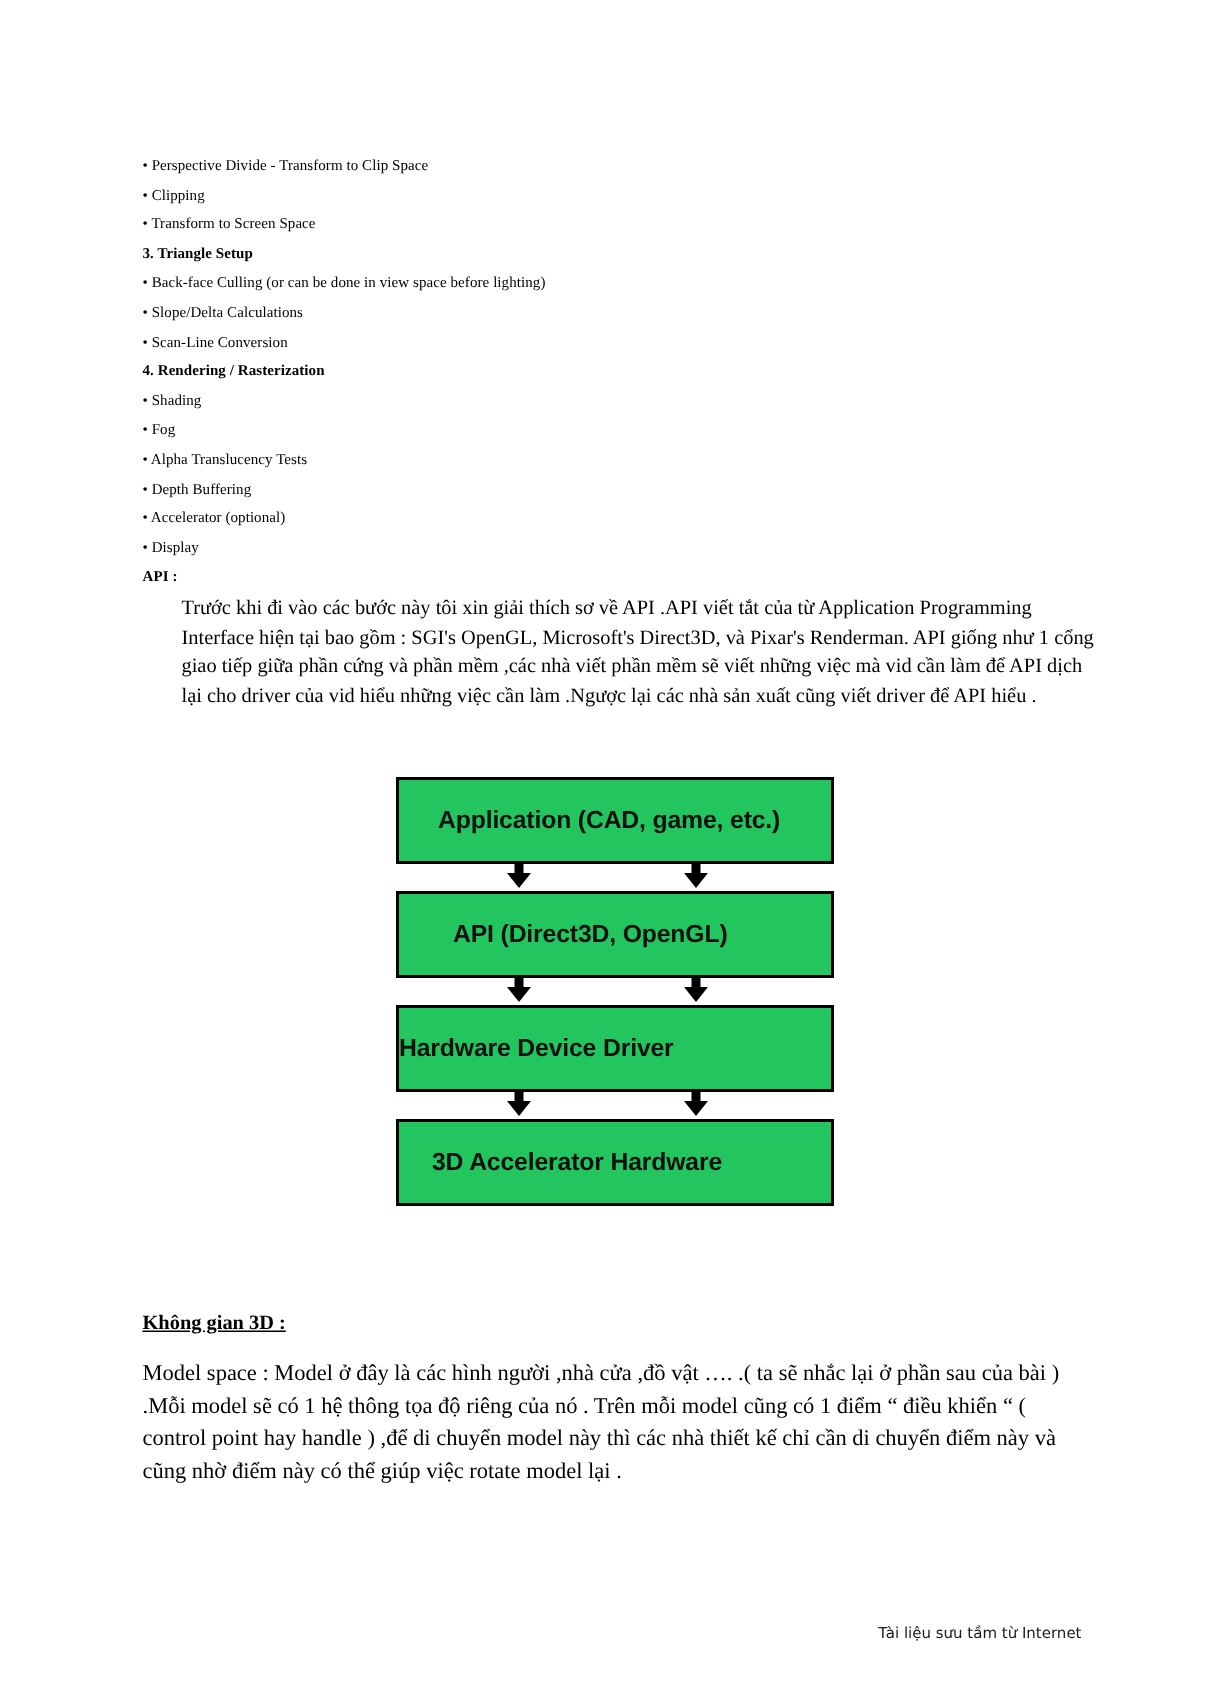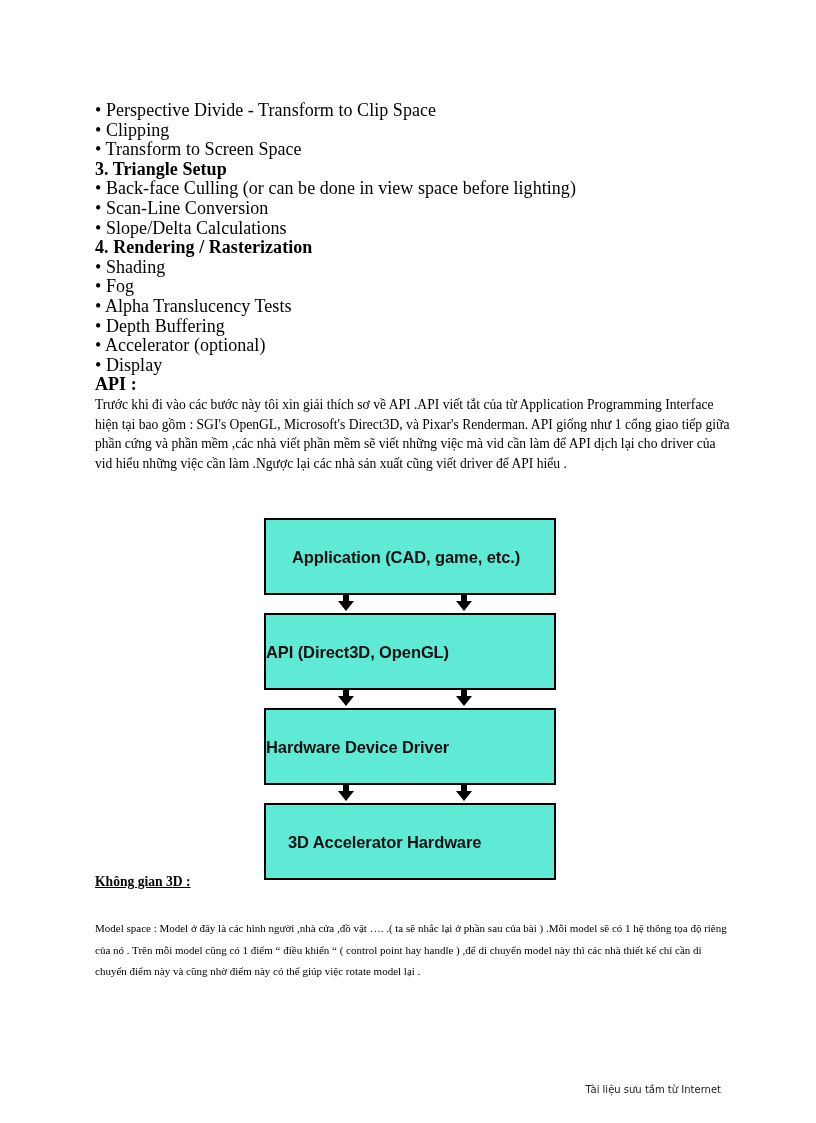--- a/index.html
+++ b/index.html
@@ -18,64 +18,65 @@
   }
 
   
   .body-block {
     position: absolute;
     left: 95px;
     top: 101px;
     width: 640px;
   }
   .line {
-    font-size: 18px;
+    font-size: 10px;
     line-height: 19.6px;
     white-space: pre-wrap;
     letter-spacing: 0.05px;
   }
   .line.bold {
     font-weight: bold;
   }
 
   
   .para {
     font-size: 13.6px;
     line-height: 19.6px;
     text-align: left;
+    margin-left: 26px;
   }
 
   
   .diagram {
     position: absolute;
     left: 264px;
     top: 518px;
     width: 292px;
   }
   .dbox {
     box-sizing: border-box;
     width: 292px;
-    height: 77px;
+    height: 58px;
     border: 2px solid #000000;
-    background: #5eead4;
+    background: #22c55e;
     display: flex;
     align-items: center;
     font-family: "Liberation Sans", "DejaVu Sans", sans-serif;
     font-weight: bold;
     font-size: 16.5px;
     line-height: 20px;
     color: #111111;
     letter-spacing: -0.1px;
   }
   .dbox .txt {
     display: block;
     width: 100%;
   }
   .dbox.pad-left .txt { padding-left: 26px; }
-  .dbox.pad-center .txt { }
+  .dbox.pad-center .txt { padding-left: 36px; }
   .dbox.pad-center2 .txt { }
   .dbox.pad-center3 .txt { padding-left: 22px; }
 
   .arrow-row {
     position: relative;
     height: 18px;
     width: 292px;
   }
   .arrow {
     position: absolute;
@@ -95,23 +96,22 @@
     font-size: 13.6px;
     line-height: 19.6px;
     font-weight: bold;
     text-decoration: underline;
   }
   .lower-para {
     position: absolute;
     left: 95px;
     top: 906px;
     width: 632px;
-    font-size: 11px;
+    font-size: 15px;
     line-height: 21.5px;
-    margin-top: 12px;
   }
 
   
   .footer {
     position: absolute;
     right: 95px;
     top: 1084px;
     font-family: "DejaVu Sans", "Liberation Sans", sans-serif;
     font-size: 10px;
     color: #1a1a1a;
@@ -121,22 +121,22 @@
 <body>
 
 <div class="page">
 
   <div class="body-block">
     <div class="line">• Perspective Divide - Transform to Clip Space</div>
     <div class="line">• Clipping</div>
     <div class="line">• Transform to Screen Space</div>
     <div class="line bold">3. Triangle Setup</div>
     <div class="line">• Back-face Culling (or can be done in view space before lighting)</div>
+    <div class="line">• Slope/Delta Calculations</div>
     <div class="line">• Scan-Line Conversion</div>
-    <div class="line">• Slope/Delta Calculations</div>
     <div class="line bold">4. Rendering / Rasterization</div>
     <div class="line">• Shading</div>
     <div class="line">• Fog</div>
     <div class="line">• Alpha Translucency Tests</div>
     <div class="line">• Depth Buffering</div>
     <div class="line">• Accelerator (optional)</div>
     <div class="line">• Display</div>
     <div class="line bold">API :</div>
     <div class="para">Trước khi đi vào các bước này tôi xin giải thích sơ về API .API viết tắt của từ Application Programming Interface hiện tại bao gồm : SGI's OpenGL, Microsoft's Direct3D, và Pixar's Renderman. API giống như 1 cổng giao tiếp giữa phần cứng và phần mềm ,các nhà viết phần mềm sẽ viết những việc mà vid cần làm để API dịch lại cho driver của vid hiểu những việc cần làm .Ngược lại các nhà sản xuất cũng viết driver để API hiểu .</div>
   </div>

